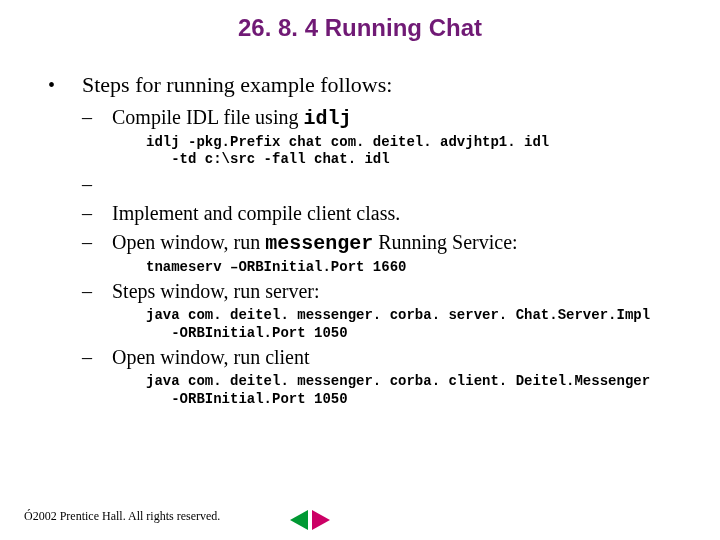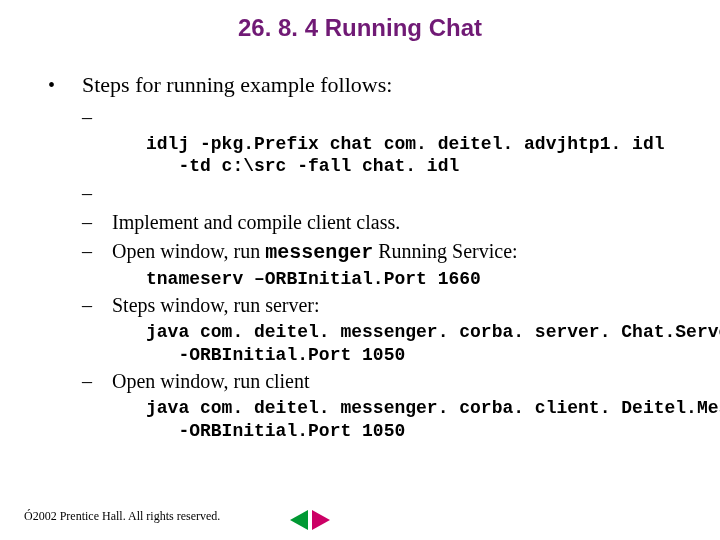--- a/index.html
+++ b/index.html
@@ -47,21 +47,21 @@
     align-items: baseline;
     margin-top: 2px;
   }
   .dash {
     width: 30px;
     text-align: left;
   }
   .code {
     font-family: "Courier New", Courier, monospace;
     font-weight: bold;
-    font-size: 18px;
+    font-size: 14px;
     margin-left: 64px;
     line-height: 1.25;
     margin-top: 2px;
     margin-bottom: 2px;
     white-space: pre;
   }
   .inline-code {
     font-family: "Courier New", Courier, monospace;
     font-weight: bold;
   }
@@ -105,20 +105,23 @@
 
 <div class="content">
   <div class="top-line">
     <div class="bullet">•</div>
     <div>Steps for running example follows:</div>
   </div>
 
   <div class="level2">
     <div class="l2row">
       <div class="dash">–</div>
+      <div>
+        <span>Compile IDL file using </span><span class="inline-code">idlj</span>
+      </div>
     </div>
     <div class="code"><span>idlj -pkg.Prefix chat com. deitel. advjhtp1. idl</span>
 <span>   -td c:\src -fall chat. idl</span></div>
 
     <div class="l2row">
       <div class="dash">–</div>
     </div>
     <div class="l2row">
       <div class="dash">–</div>
       <div>Implement and compile client class.</div>

